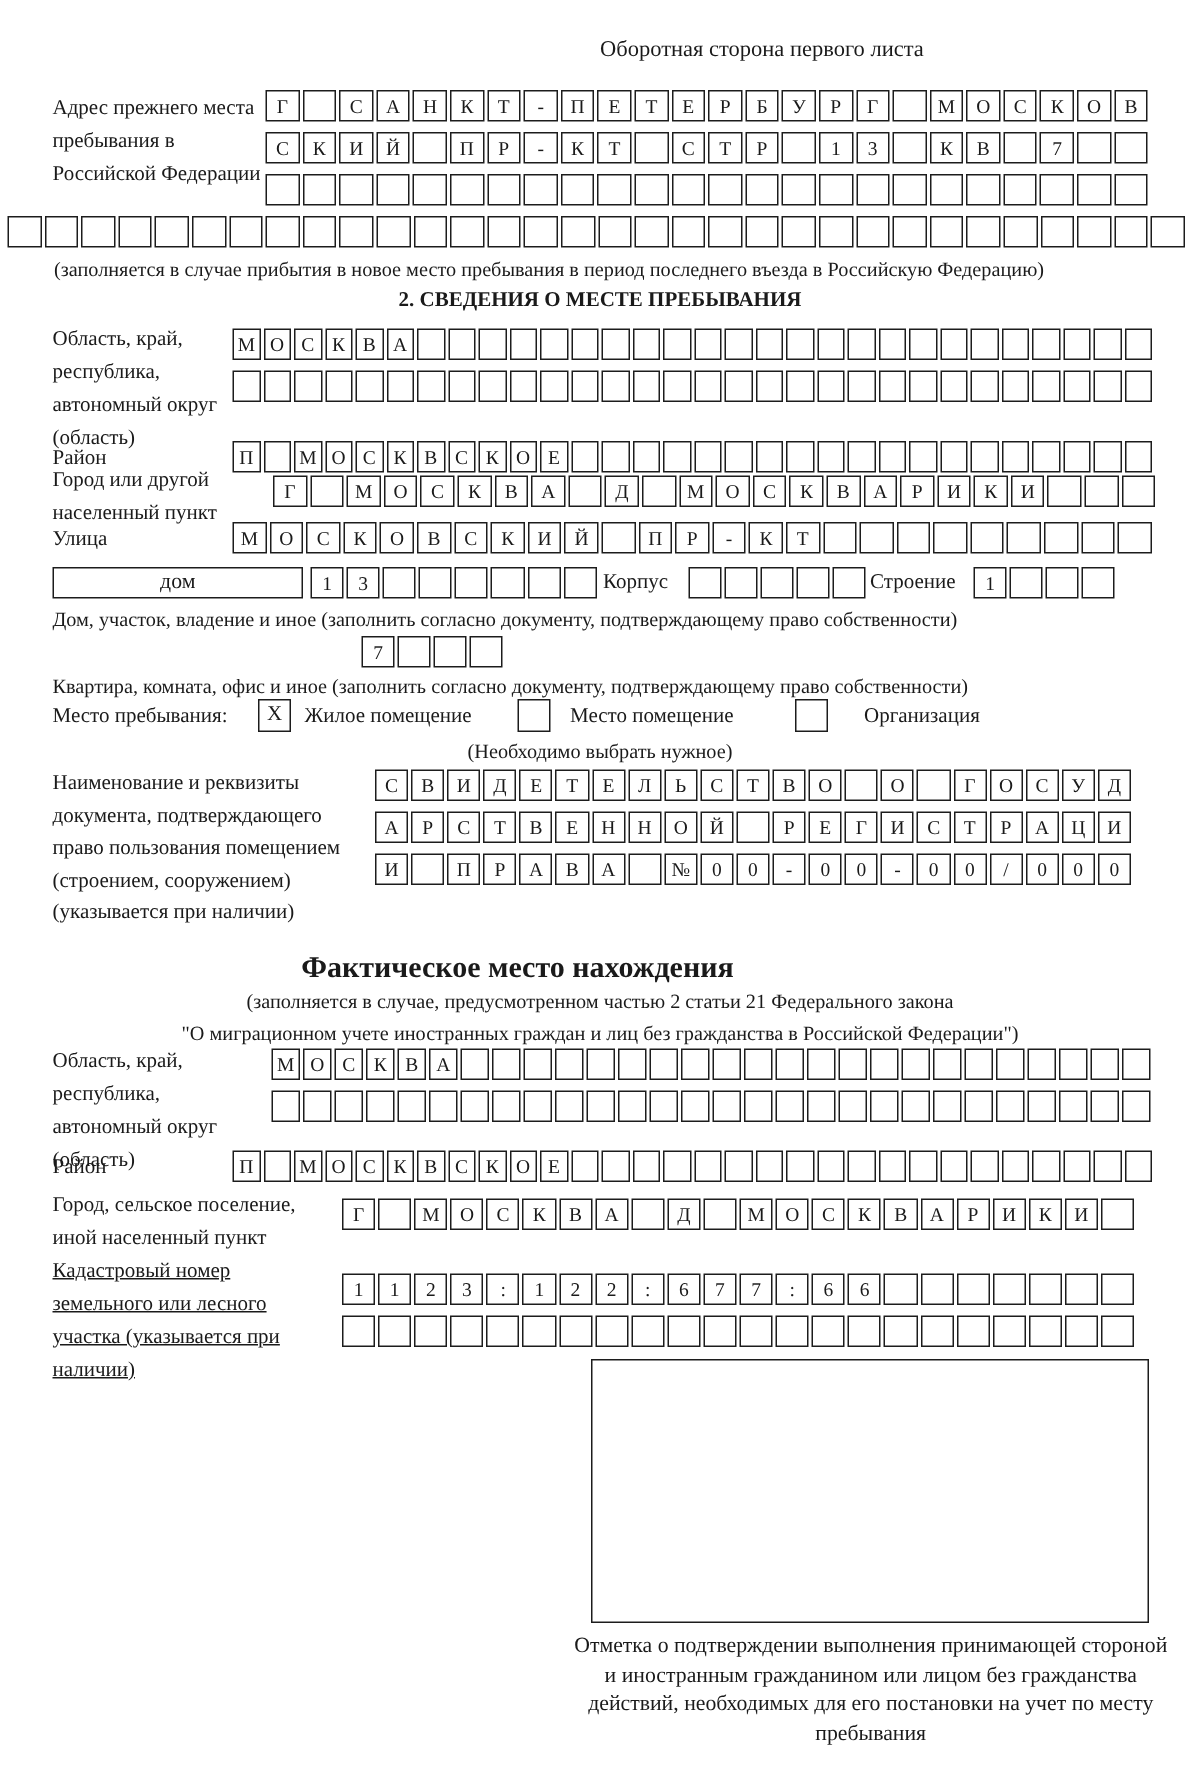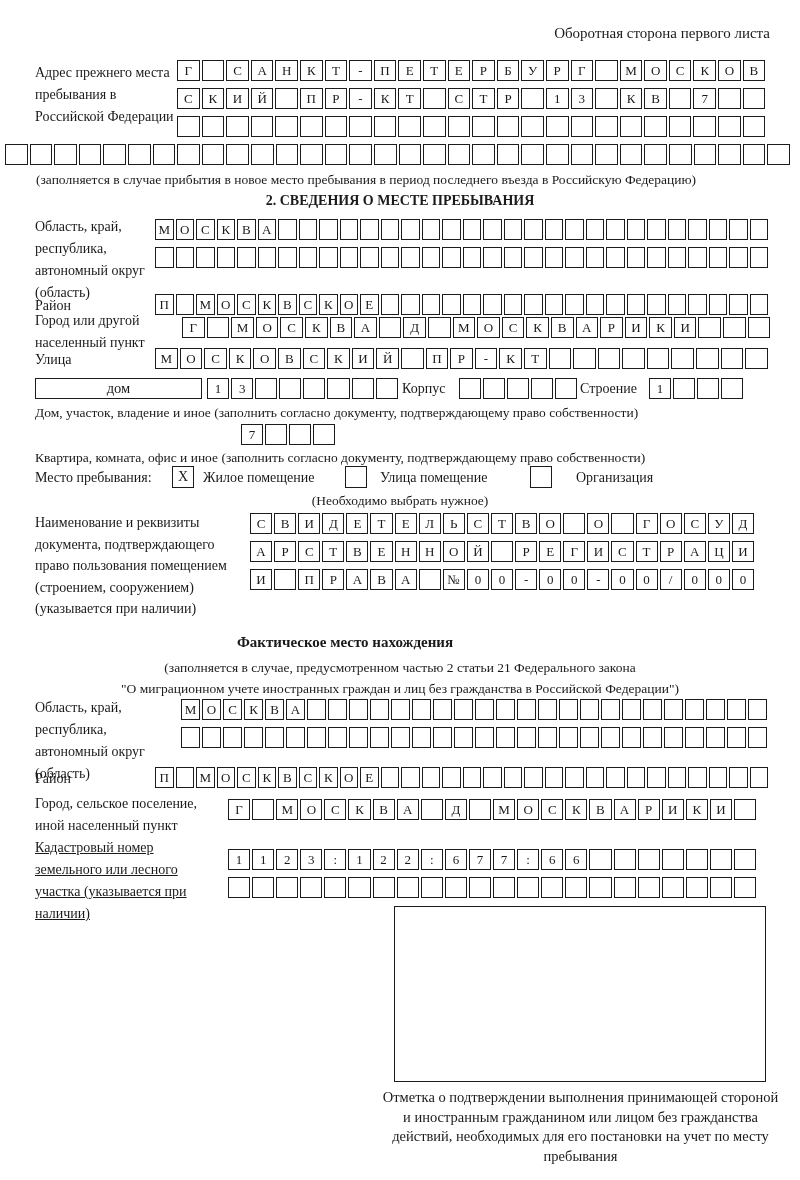--- a/index.html
+++ b/index.html
@@ -5,21 +5,21 @@
   html,body{margin:0;padding:0;background:#fff;}
   .page{
     position:relative;width:800px;height:1180px;background:#ffffff;
     font-family:"Liberation Serif","DejaVu Serif",serif;color:#1a1a1a;overflow:hidden;
   }
   .abs{position:absolute;}
   .lbl{font-size:14px;line-height:22px;}
   .cap{font-size:13.5px;line-height:17px;}
   .ttl{font-size:14px;font-weight:bold;}
   .center{text-align:center;}
-  .right{text-align:right;}
+  .right{}
   .cellrow{display:flex;gap:2px;}
   .cell{
     box-sizing:border-box;width:var(--cw,22px);height:21px;flex:0 0 var(--cw,22px);
     border:1.4px solid #1c1c1c;display:flex;align-items:center;justify-content:center;
     font-size:13px;line-height:1;background:#fff;
   }
   .cwA{--cw:22.6px;}  
   .cwB{--cw:18.5px;}  
   .cwC{--cw:22.1px;}  
   .cwD{--cw:19px;}    
@@ -351,21 +351,21 @@
   <div class="abs cap" style="left:35px;top:449px;width:740px;">Квартира, комната, офис и иное (заполнить согласно документу, подтверждающему право собственности)</div>
 
   <div class="abs lbl" style="left:35px;top:467px;">Место пребывания:</div>
   <div class="abs chk" style="left:172px;top:466px;">
     <span>X</span>
   </div>
   <div class="abs lbl" style="left:203px;top:467px;">Жилое помещение</div>
   <div class="abs chk" style="left:345px;top:466px;">
     <span></span>
   </div>
-  <div class="abs lbl" style="left:380px;top:467px;">Улица помещение</div>
+  <div class="abs lbl" style="left:380px;top:467px;">Место помещение</div>
   <div class="abs chk" style="left:530px;top:466px;">
     <span></span>
   </div>
   <div class="abs lbl" style="left:576px;top:467px;">Организация</div>
   <div class="abs cap center" style="left:200px;top:492px;width:400px;">(Необходимо выбрать нужное)</div>
 
   <div class="abs lbl" style="left:35px;top:512px;width:215px;line-height:21.5px;">Наименование и реквизиты документа, подтверждающего право пользования помещением (строением, сооружением) (указывается при наличии)</div>
   <div class="abs cellrow cwC" style="left:250px;top:513px;">
       <span class="cell">С</span>
       <span class="cell">В</span>
@@ -429,21 +429,21 @@
       <span class="cell">0</span>
       <span class="cell">-</span>
       <span class="cell">0</span>
       <span class="cell">0</span>
       <span class="cell">/</span>
       <span class="cell">0</span>
       <span class="cell">0</span>
       <span class="cell">0</span>
     </div>
 
-  <div class="abs center" style="left:0px;top:634px;width:690px;font-size:15px;font-weight:bold;">Фактическое место нахождения</div>
+  <div class="abs center" style="left:0px;top:634px;width:690px;font-size:20px;font-weight:bold;">Фактическое место нахождения</div>
   <div class="abs cap center" style="left:0px;top:659px;width:800px;">(заполняется в случае, предусмотренном частью 2 статьи 21 Федерального закона</div>
   <div class="abs cap center" style="left:0px;top:680px;width:800px;">"О миграционном учете иностранных граждан и лиц без гражданства в Российской Федерации")</div>
 
   <div class="abs lbl" style="left:35px;top:697px;width:142px;">Область, край, республика, автономный округ (область)</div>
   <div class="abs cellrow cwD" style="left:181px;top:699px;">
       <span class="cell">М</span>
       <span class="cell">О</span>
       <span class="cell">С</span>
       <span class="cell">К</span>
       <span class="cell">В</span>

